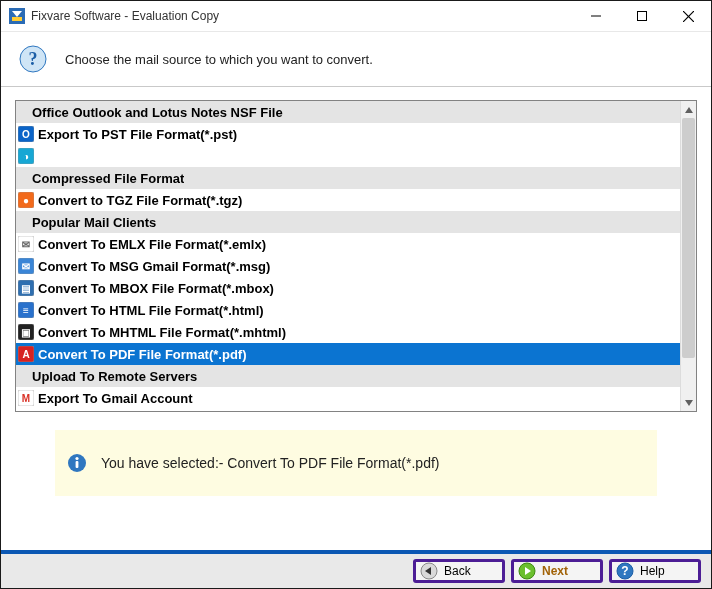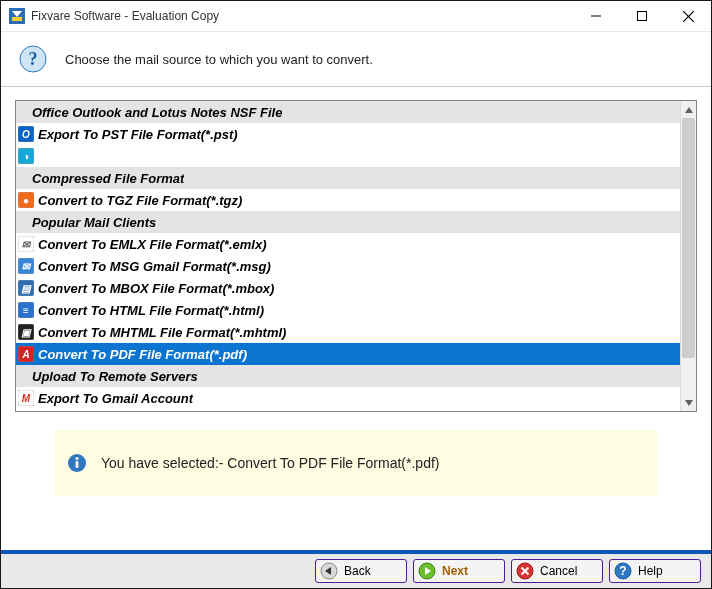--- a/index.html
+++ b/index.html
@@ -23,36 +23,36 @@
   .main { flex: 1; padding: 13px 14px 0 14px; display: flex; flex-direction: column; overflow: hidden; }
 
   .listbox { border: 1px solid #828282; height: 312px; position: relative; background: #fff; }
   .listbox-inner { position: absolute; left: 0; top: 0; right: 16px; bottom: 0; overflow: hidden; }
   .scrollbar { position: absolute; right: 0; top: 0; bottom: 0; width: 16px; background: #f0f0f0; border-left: 1px solid #dcdcdc; }
   .scrollbar .arrow { height: 17px; display:flex; align-items:center; justify-content:center; background:#f0f0f0; }
   .scrollbar .track { position:absolute; top:17px; bottom:17px; left:0; right:0; }
   .scrollbar .thumb { position:absolute; left:1px; right:1px; top:0; height:240px; background:#cdcdcd; border-radius:2px; }
   .scrollbar .arrow.bot { position:absolute; bottom:0; left:0; right:0; }
 
-  .row { height: 22px; display:flex; align-items:center; padding:0 4px 0 2px; font-size: 13px; font-weight: bold; color:#000; white-space: nowrap; font-style: italic; }
+  .row { height: 22px; display:flex; align-items:center; padding:0 4px 0 2px; font-size: 13px; font-weight: bold; color:#000; white-space: nowrap; }
   .row .icon { width:16px; height:16px; margin-right:4px; flex-shrink:0; display:inline-flex; align-items:center; justify-content:center; }
   .row .label { overflow:hidden; text-overflow:ellipsis; }
   .row.header { background:#e4e4e4; padding-left:16px; }
   .row.item { background:#fff; cursor: default; }
   .row.selected { background:#0b74d1; color:#fff; }
   .row.selected .label { color:#fff; }
 
   
   .statuswrap { padding: 18px 40px 0 40px; }
   .statusbar { background:#fefce1; border: none; height: 66px; display:flex; align-items:center; gap:14px; padding: 0 12px; color:#222; font-size:14px; }
   .statusbar .info-icon { width:20px; height:20px; }
 
   
   .footer { margin-top:auto; height: 38px; background:#e9e9e9; border-top:4px solid #0b57b3; display:flex; align-items:center; justify-content:flex-end; padding:0 10px; gap:6px; }
-  .btn { height:24px; min-width:92px; display:flex; align-items:center; padding:0 8px 0 4px; gap:6px; background:#f4f4f4; border:1px solid #4c1d95; border-radius:3px; font-size:12px; color:#000; }
+  .btn { height:24px; min-width:92px; display:flex; align-items:center; padding:0 8px 0 4px; gap:6px; background:#f4f4f4; border:3px solid #4c1d95; border-radius:3px; font-size:12px; color:#000; }
   .btn .bi { width:18px; height:18px; display:inline-flex; align-items:center; justify-content:center; }
   .btn .lbl { flex:1; text-align:left; }
   .btn.primary .lbl { color:#a16207; font-weight:bold; }
 </style>
 </head>
 <body>
 
 <div class="titlebar">
   <div class="left">
     <span class="app-icon">
@@ -245,29 +245,19 @@
       <svg width="18" height="18" viewBox="0 0 18 18">
           <circle cx="9" cy="9" r="8" fill="#6bbf2e" stroke="#3e8a12"></circle>
           <polygon points="7,5 13,9 7,13" fill="#fff"></polygon>
         </svg>
     </span>
     <span class="lbl">Next</span>
   </div>
   <div class="btn">
     <span class="bi">
       <svg width="18" height="18" viewBox="0 0 18 18">
-          <circle cx="9" cy="9" r="8" fill="#d93333" stroke="#9c1a1a"></circle>
-          <line x1="5.5" y1="5.5" x2="12.5" y2="12.5" stroke="#fff" stroke-width="2"></line>
-          <line x1="12.5" y1="5.5" x2="5.5" y2="12.5" stroke="#fff" stroke-width="2"></line>
-        </svg>
-    </span>
-    <span class="lbl">Cancel</span>
-  </div>
-  <div class="btn">
-    <span class="bi">
-      <svg width="18" height="18" viewBox="0 0 18 18">
           <circle cx="9" cy="9" r="8" fill="#2f77c0" stroke="#1c5ea6"></circle>
           <text x="9" y="13" text-anchor="middle" font-size="12" fill="#fff" font-weight="bold">?</text>
         </svg>
     </span>
     <span class="lbl">Help</span>
   </div>
 </div>
 
 </body></html>

